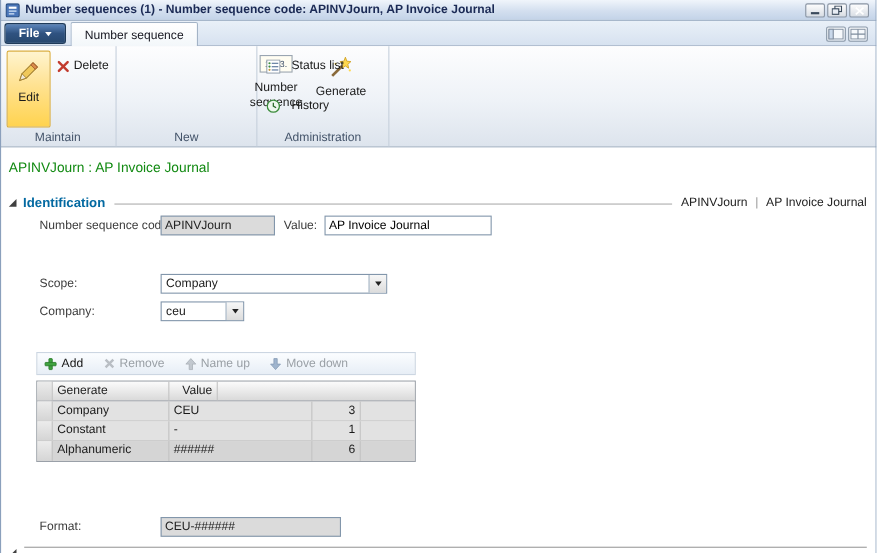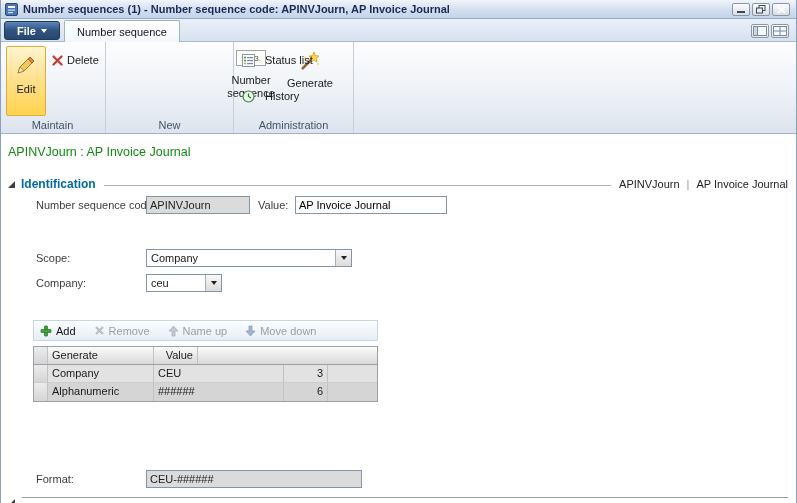--- a/index.html
+++ b/index.html
@@ -66,21 +66,21 @@
   .sec-summary { display:flex; gap:7px; white-space:nowrap; color:#222; }
   .sum-div { color:#999; }
 
   .fld-label { position:absolute; color:#3c3c3c; white-space:nowrap; }
   .txt { position:absolute; height:18px; border:1px solid #8296ab; font-family:inherit; font-size:11px; padding:0 3px; }
   .txt.ro { background:#dbdbdb; color:#222; }
   .txt.rw { background:#fff; }
   .lbl-code{left:36px;top:199px} .in-code{left:146px;top:196px;width:104px}
   .lbl-name{left:258px;top:199px} .in-name{left:295px;top:196px;width:152px}
   .lbl-scope{left:36px;top:252px} .lbl-company{left:36px;top:277px}
-  .lbl-format{left:36px;top:473px} .in-format{left:146px;top:470px;width:216px}
+  .lbl-format{left:36px;top:473px} .in-format{left:146px;top:470px;width:164px}
 
   .combo { position:absolute; height:18px; border:1px solid #8296ab; background:#fff; }
   .cb-scope{left:146px;top:249px;width:206px} .cb-company{left:146px;top:274px;width:76px}
   .combo-val { position:absolute; left:4px; top:2px; white-space:nowrap; }
   .combo-btn { position:absolute; top:0; right:0; bottom:0; width:16px;
     background:linear-gradient(#f7f7f7,#dcdcdc); border-left:1px solid #9fb0c0; display:flex; align-items:center; justify-content:center; }
   .combo-arrow { width:0;height:0;border-left:3.5px solid transparent;border-right:3.5px solid transparent;border-top:4px solid #222; }
 
   
   .seg-toolbar { position:absolute; left:33px; top:320px; width:345px; height:21px;
@@ -290,20 +290,27 @@
       <span class="gc gc-len">Value</span>
       <span class="gc gc-fill"></span>
     </div>
     <div class="g-row">
       <span class="gc gc-sel"></span>
       <span class="gc gc-seg">Company</span>
       <span class="gc gc-val">CEU</span>
       <span class="gc gc-len">3</span>
       <span class="gc gc-fill"></span>
     </div>
+    <div class="g-row">
+      <span class="gc gc-sel"></span>
+      <span class="gc gc-seg">Constant</span>
+      <span class="gc gc-val">-</span>
+      <span class="gc gc-len">1</span>
+      <span class="gc gc-fill"></span>
+    </div>
     <div class="g-row dark">
       <span class="gc gc-sel"></span>
       <span class="gc gc-seg">Alphanumeric</span>
       <span class="gc gc-val">######</span>
       <span class="gc gc-len">6</span>
       <span class="gc gc-fill"></span>
     </div>
   </div>
 
   <span class="fld-label lbl-format">Format:</span>

